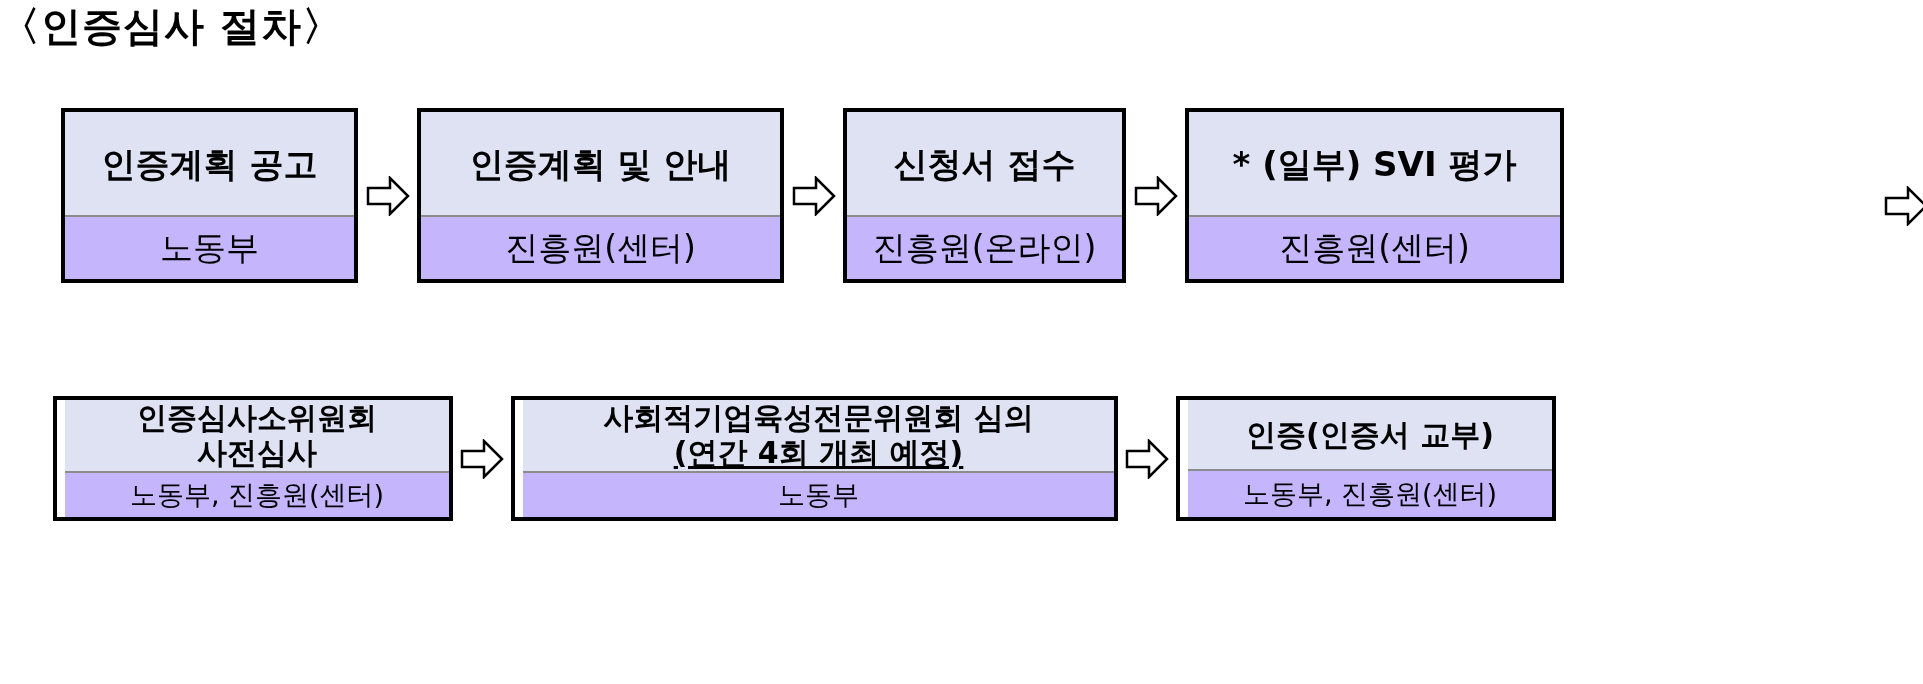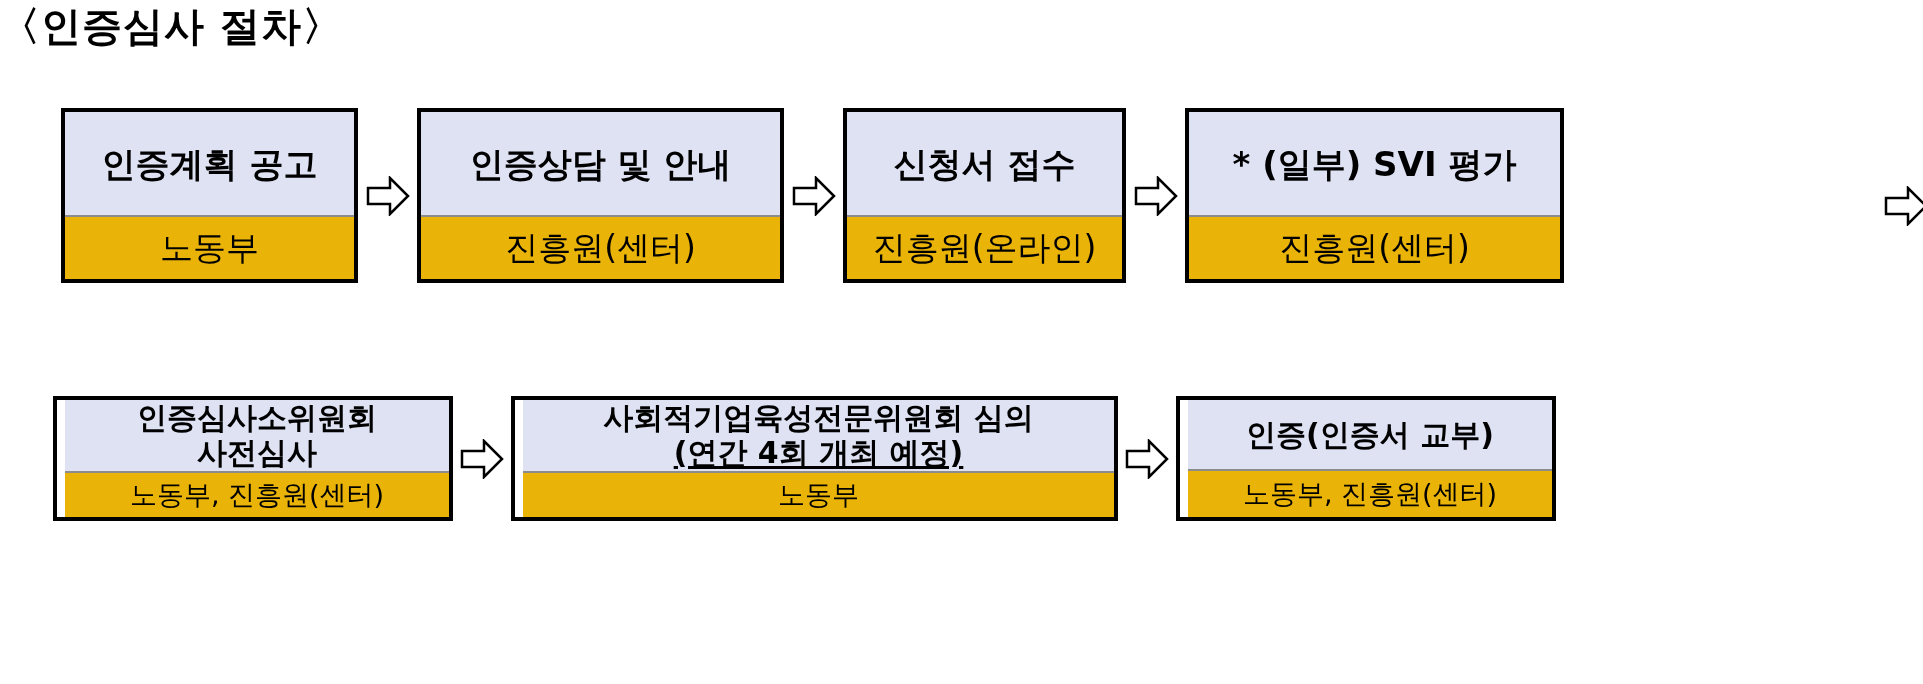--- a/index.html
+++ b/index.html
@@ -68,21 +68,21 @@
     display: flex;
     flex-direction: column;
     align-items: center;
     justify-content: center;
     white-space: pre;
     line-height: 1.18;
   }
 
   .box-footer {
     box-sizing: border-box;
-    background: #eab308;
+    background: #c4b5fd;
     font-weight: 400;
     text-align: right;
     display: flex;
     align-items: center;
     justify-content: center;
     white-space: pre;
     line-height: 1.15;
   }
 
   .hdr-line { display: block; white-space: pre; }
@@ -155,21 +155,21 @@
     </div>
 
     <div class="arrow-connector" id="arrow-1">
       <svg width="44" height="40" viewBox="0 0 44 40" aria-hidden="true">
         <polygon points="2,12 24,12 24,2 42,20 24,38 24,28 2,28" fill="#ffffff" stroke="#000000" stroke-width="2.5" stroke-linejoin="miter"></polygon>
       </svg>
     </div>
 
     <div class="process-box" id="box-consult-guide">
       <div class="box-header">
-        <span class="hdr-line">인증상담 및 안내</span>
+        <span class="hdr-line">인증계획 및 안내</span>
       </div>
       <div class="box-footer">진흥원(센터)</div>
     </div>
 
     <div class="arrow-connector" id="arrow-2">
       <svg width="44" height="40" viewBox="0 0 44 40" aria-hidden="true">
         <polygon points="2,12 24,12 24,2 42,20 24,38 24,28 2,28" fill="#ffffff" stroke="#000000" stroke-width="2.5" stroke-linejoin="miter"></polygon>
       </svg>
     </div>
 

